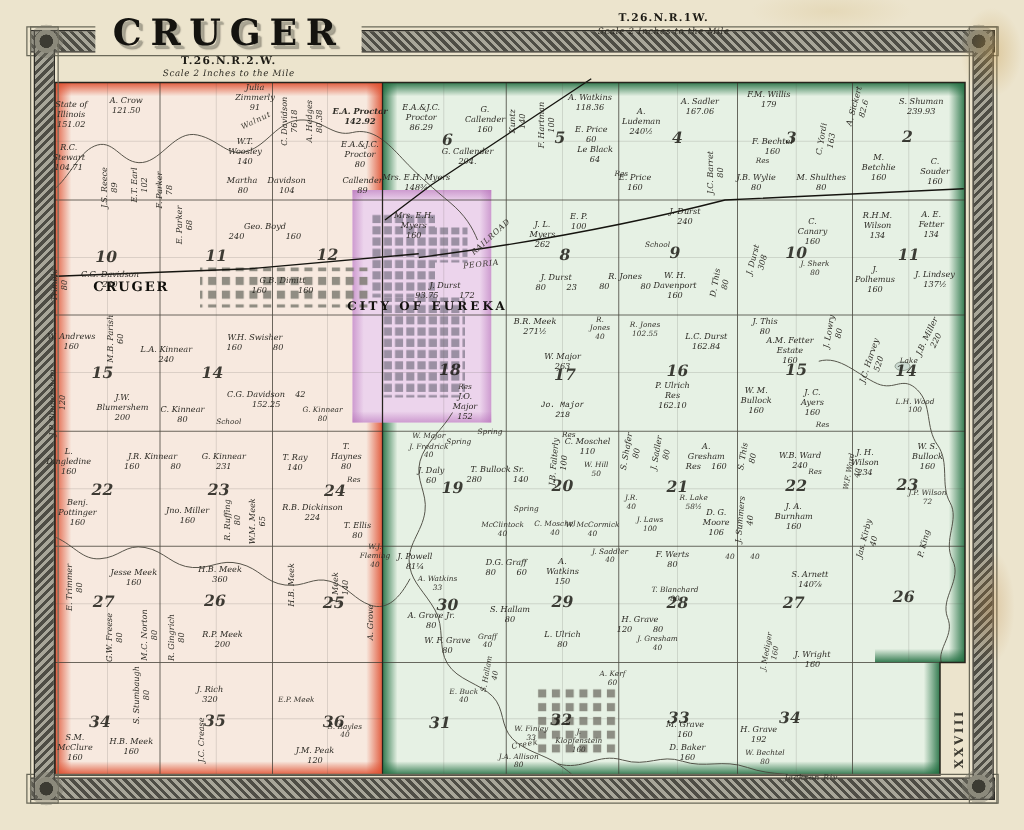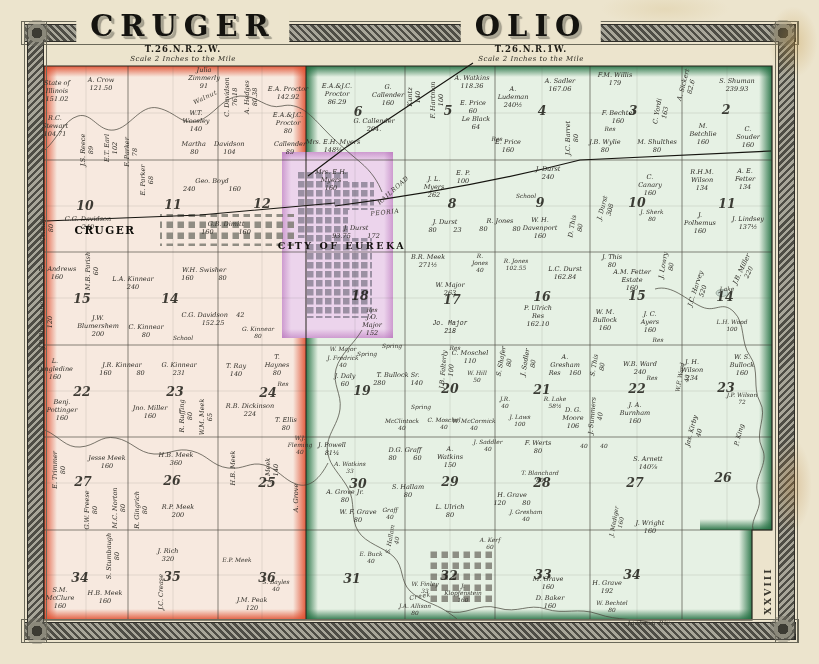--- a/index.html
+++ b/index.html
@@ -170,41 +170,40 @@
   <div class="corner" style="left:766px;top:16px;"></div>
   <div class="corner" style="left:20px;top:614px;"></div>
   <div class="corner" style="left:766px;top:612px;"></div>
 
   <div class="titleblock" style="left:183px;top:9px;">
     <h1>CRUGER</h1>
     <div class="twp">T.26.N.R.2.W.</div>
     <div class="scale">Scale 2 Inches to the Mile</div>
   </div>
   <div class="titleblock" style="left:531px;top:9px;">
-    <h1>OLIO</h1>
     <div class="twp">T.26.N.R.1W.</div>
     <div class="scale">Scale 2 Inches to the Mile</div>
   </div>
 
   <div id="labels">
       <div class="lbl p" style="left: 57px; top: 92px; transform: translate(-50%, -50%);">
         <div>State of</div>
         <div>Illinois</div>
         <div>151.02</div>
       </div>
       <div class="lbl p" style="left: 101px; top: 85px; transform: translate(-50%, -50%);">
         <div>A. Crow</div>
         <div>121.50</div>
       </div>
       <div class="lbl p" style="left: 204px; top: 79px; transform: translate(-50%, -50%);">
         <div>Julia</div>
         <div>Zimmerly</div>
         <div>91</div>
       </div>
-      <div class="lbl p" style="left: 288px; top: 94px; transform: translate(-50%, -50%);">
+      <div class="lbl p" style="left: 288px; top: 94px; transform: translate(-50%, -50%); font-weight: bold;">
         <div>E.A. Proctor</div>
         <div>142.92</div>
       </div>
       <div class="lbl p" style="left: 55px; top: 127px; transform: translate(-50%, -50%);">
         <div>R.C.</div>
         <div>Stewart</div>
         <div>104.71</div>
       </div>
       <div class="lbl p" style="left: 196px; top: 122px; transform: translate(-50%, -50%);">
         <div>W.T.</div>

